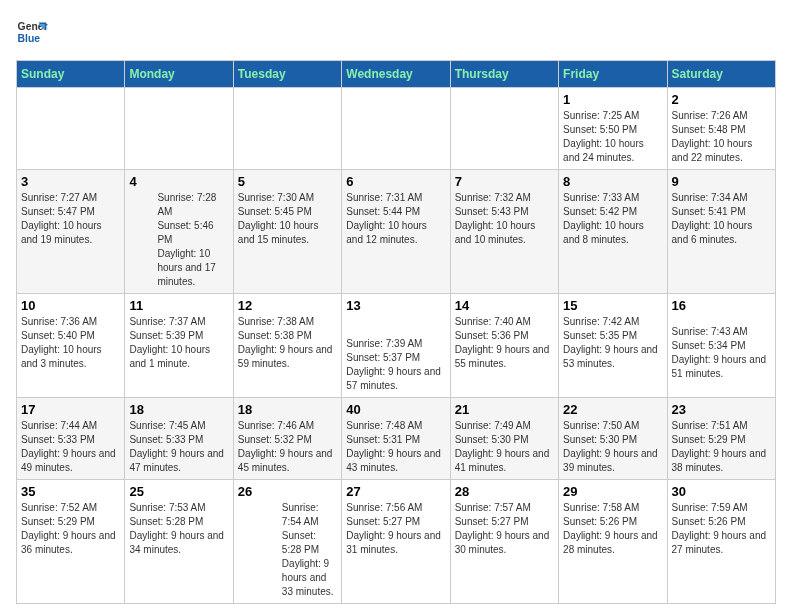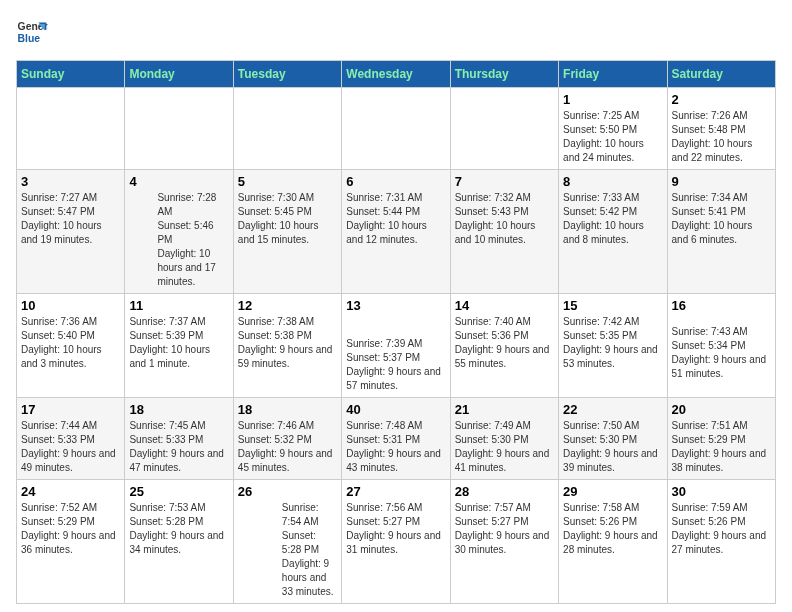--- a/index.html
+++ b/index.html
@@ -250,29 +250,29 @@
 Sunset: 5:30 PM
 Daylight: 9 hours and 41 minutes.</div>
         </td>
         <td>
           <span class="day-num">22</span>
           <div class="day-info" style="white-space: pre-line;">Sunrise: 7:50 AM
 Sunset: 5:30 PM
 Daylight: 9 hours and 39 minutes.</div>
         </td>
         <td>
-          <span class="day-num">20</span>
+          <span class="day-num">23</span>
           <div class="day-info" style="white-space: pre-line;">Sunrise: 7:51 AM
 Sunset: 5:29 PM
 Daylight: 9 hours and 38 minutes.</div>
         </td>
       </tr>
       <tr>
         <td>
-          <span class="day-num">24</span>
+          <span class="day-num">35</span>
           <div class="day-info" style="white-space: pre-line;">Sunrise: 7:52 AM
 Sunset: 5:29 PM
 Daylight: 9 hours and 36 minutes.</div>
         </td>
         <td>
           <span class="day-num">25</span>
           <div class="day-info" style="white-space: pre-line;">Sunrise: 7:53 AM
 Sunset: 5:28 PM
 Daylight: 9 hours and 34 minutes.</div>
         </td>

